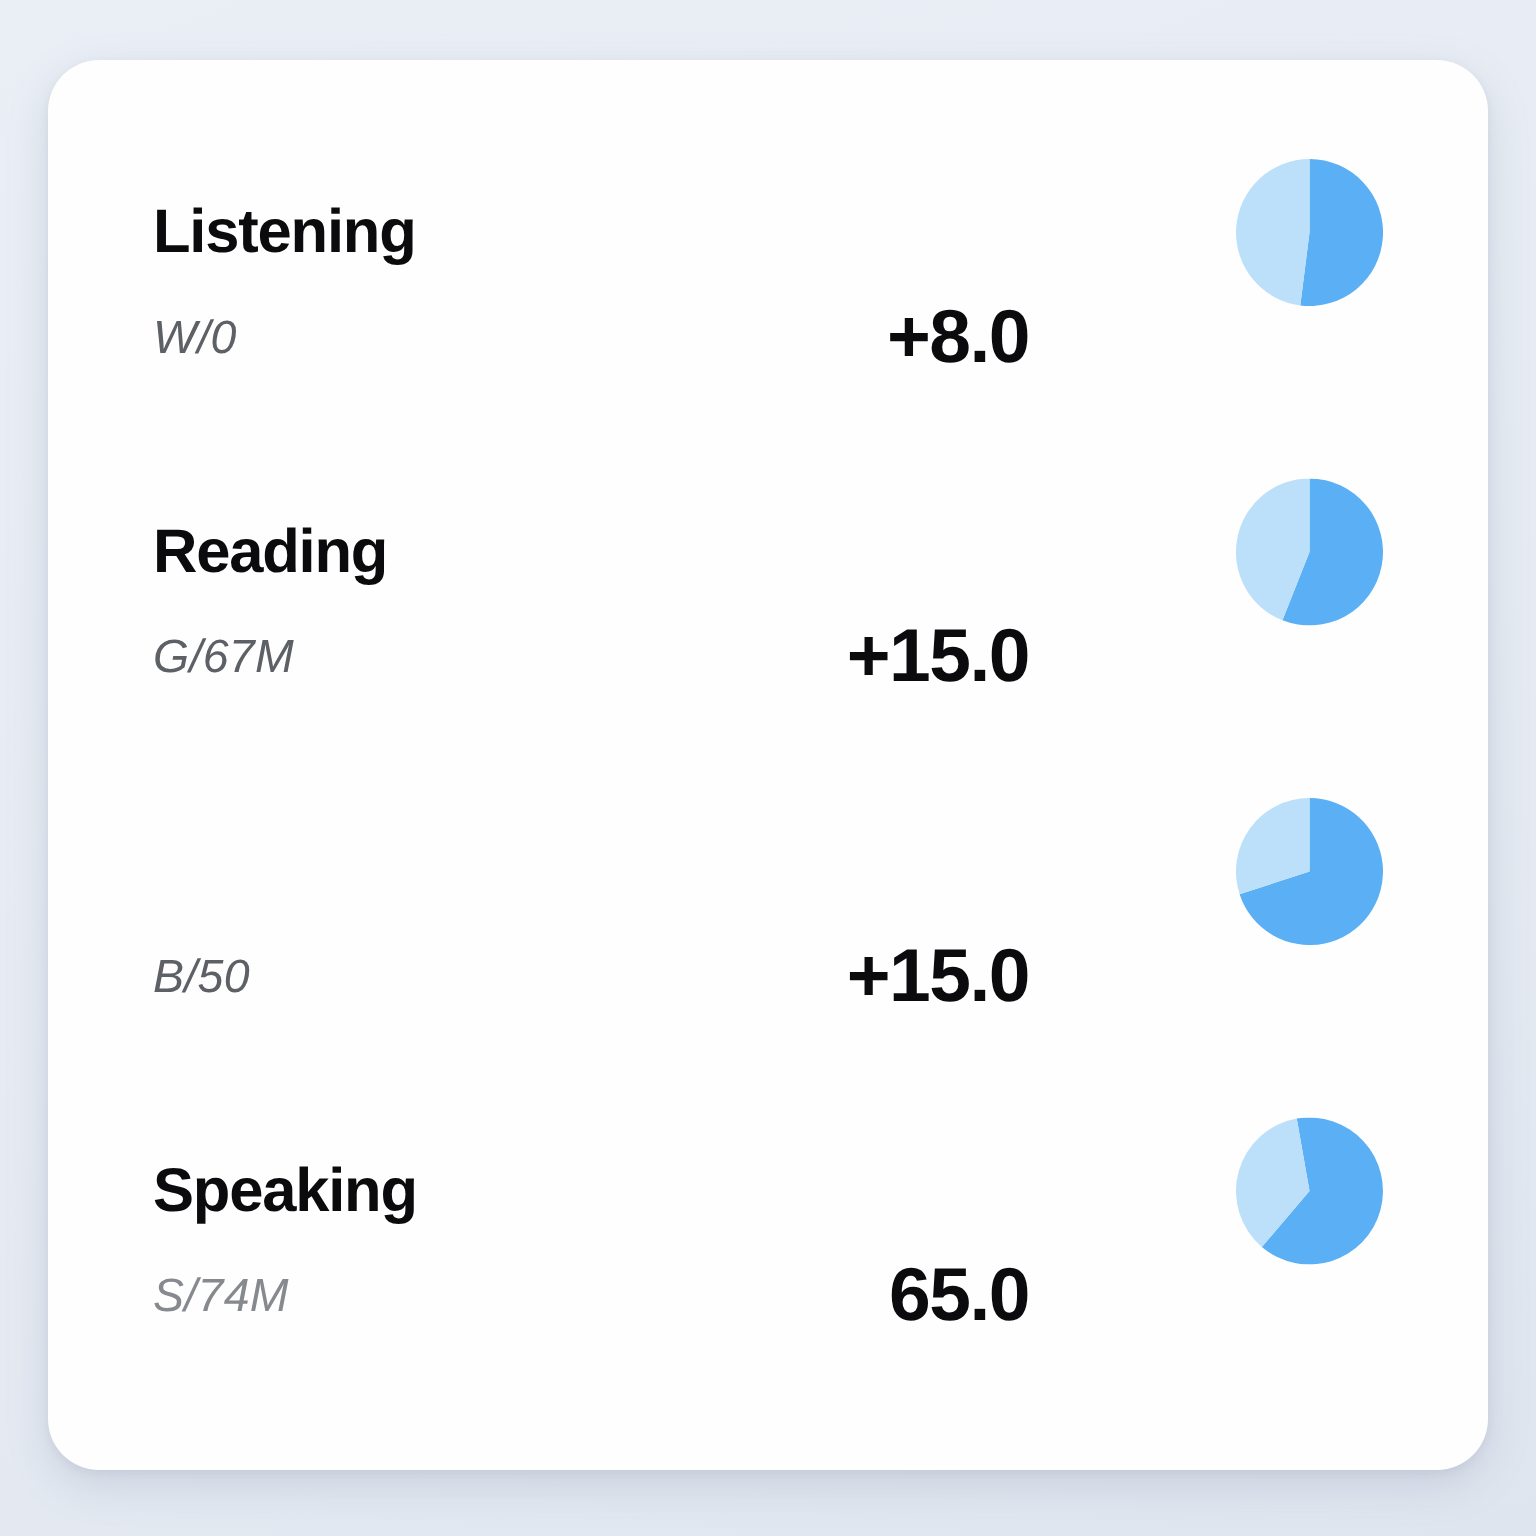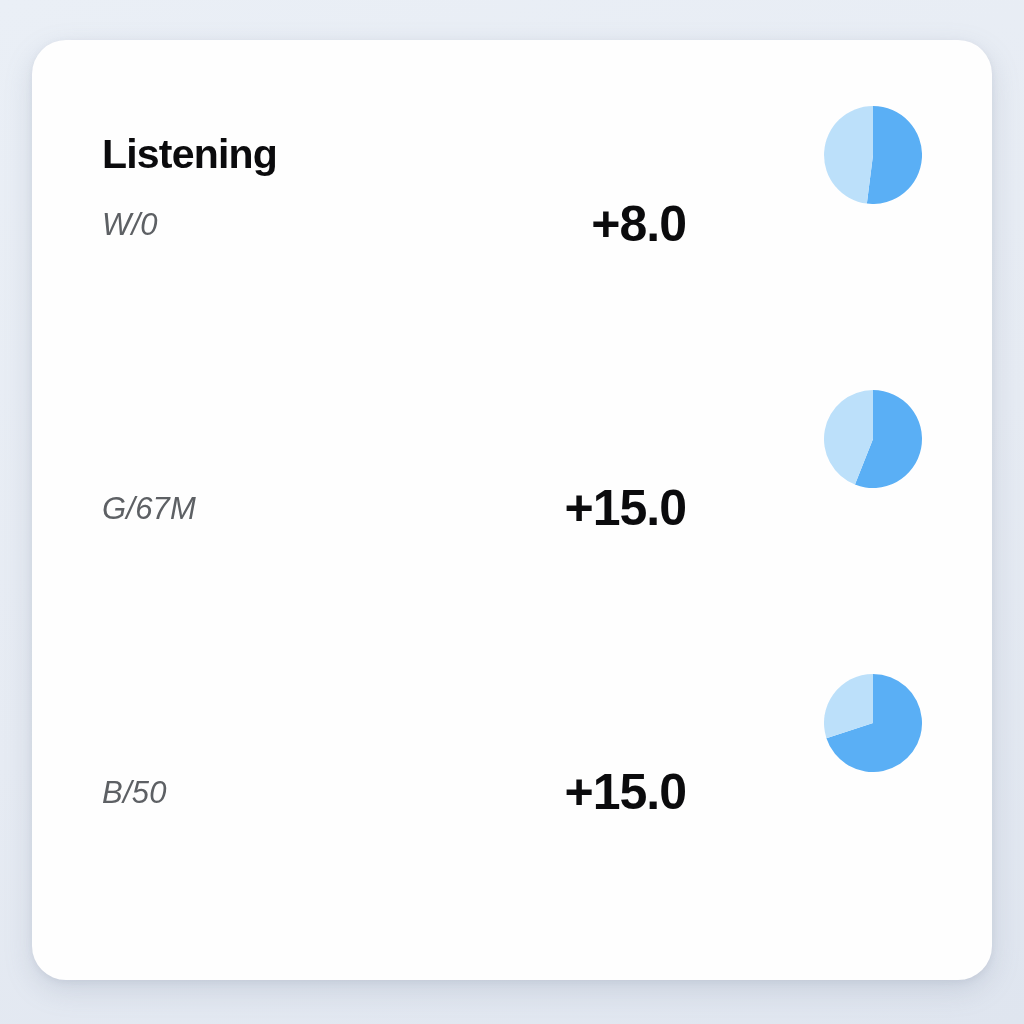--- a/index.html
+++ b/index.html
@@ -128,20 +128,21 @@
           <div class="pie">
               <svg width="98" height="98" viewBox="0 0 98 98">
                 <path d="M 49 49 L 49.00 0.00 A 49 49 0 1 1 42.86 97.61 Z" fill="#5aaff5"></path>
                 <path d="M 49 49 L 42.86 97.61 A 49 49 0 0 1 49.00 0.00 Z" fill="#bce0fa"></path>
               </svg>
             </div>
         </div>
       </div>
 
       <div class="row">
+        <div class="row-title">Reading</div>
         <div class="row-sub">G/67M</div>
         <div class="row-value">+15.0</div>
         <div class="pie-wrap">
           <div class="pie">
               <svg width="98" height="98" viewBox="0 0 98 98">
                 <path d="M 49 49 L 49.00 0.00 A 49 49 0 1 1 30.96 94.56 Z" fill="#5aaff5"></path>
                 <path d="M 49 49 L 30.96 94.56 A 49 49 0 0 1 49.00 0.00 Z" fill="#bce0fa"></path>
               </svg>
             </div>
         </div>
@@ -153,16 +154,29 @@
         <div class="pie-wrap">
           <div class="pie">
               <svg width="98" height="98" viewBox="0 0 98 98">
                 <path d="M 49 49 L 49.00 0.00 A 49 49 0 1 1 2.40 64.14 Z" fill="#5aaff5"></path>
                 <path d="M 49 49 L 2.40 64.14 A 49 49 0 0 1 49.00 0.00 Z" fill="#bce0fa"></path>
               </svg>
             </div>
         </div>
       </div>
 
+      <div class="row">
+        <div class="row-title">Speaking</div>
+        <div class="row-sub faded">S/74M</div>
+        <div class="row-value">65.0</div>
+        <div class="pie-wrap">
+          <div class="pie">
+              <svg width="98" height="98" viewBox="0 0 98 98">
+                <path d="M 49 49 L 40.49 0.74 A 49 49 0 1 1 17.24 86.32 Z" fill="#5aaff5"></path>
+                <path d="M 49 49 L 17.24 86.32 A 49 49 0 0 1 40.49 0.74 Z" fill="#bce0fa"></path>
+              </svg>
+            </div>
+        </div>
+      </div>
 
     </div>
   </div>
 </div>
 
 </body></html>

